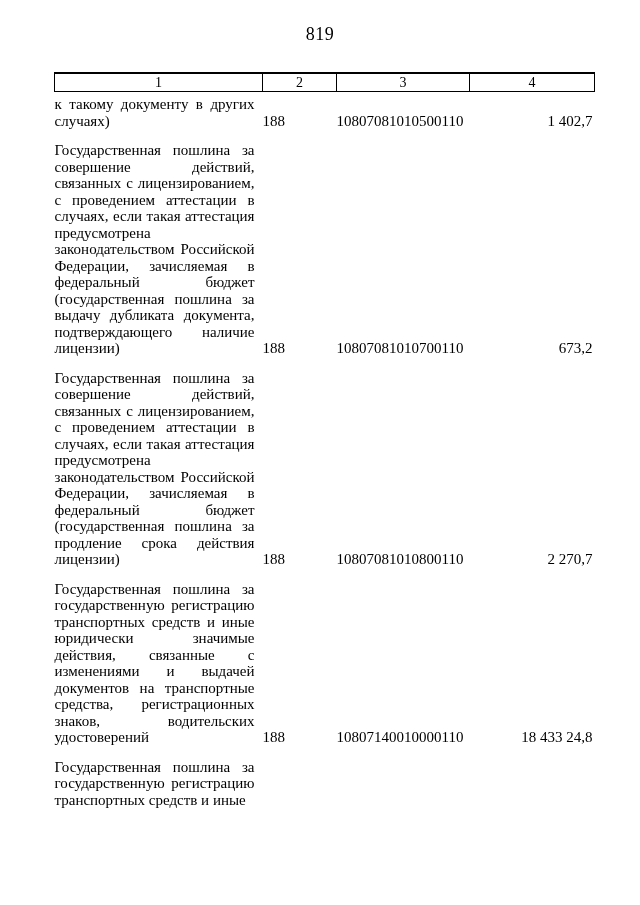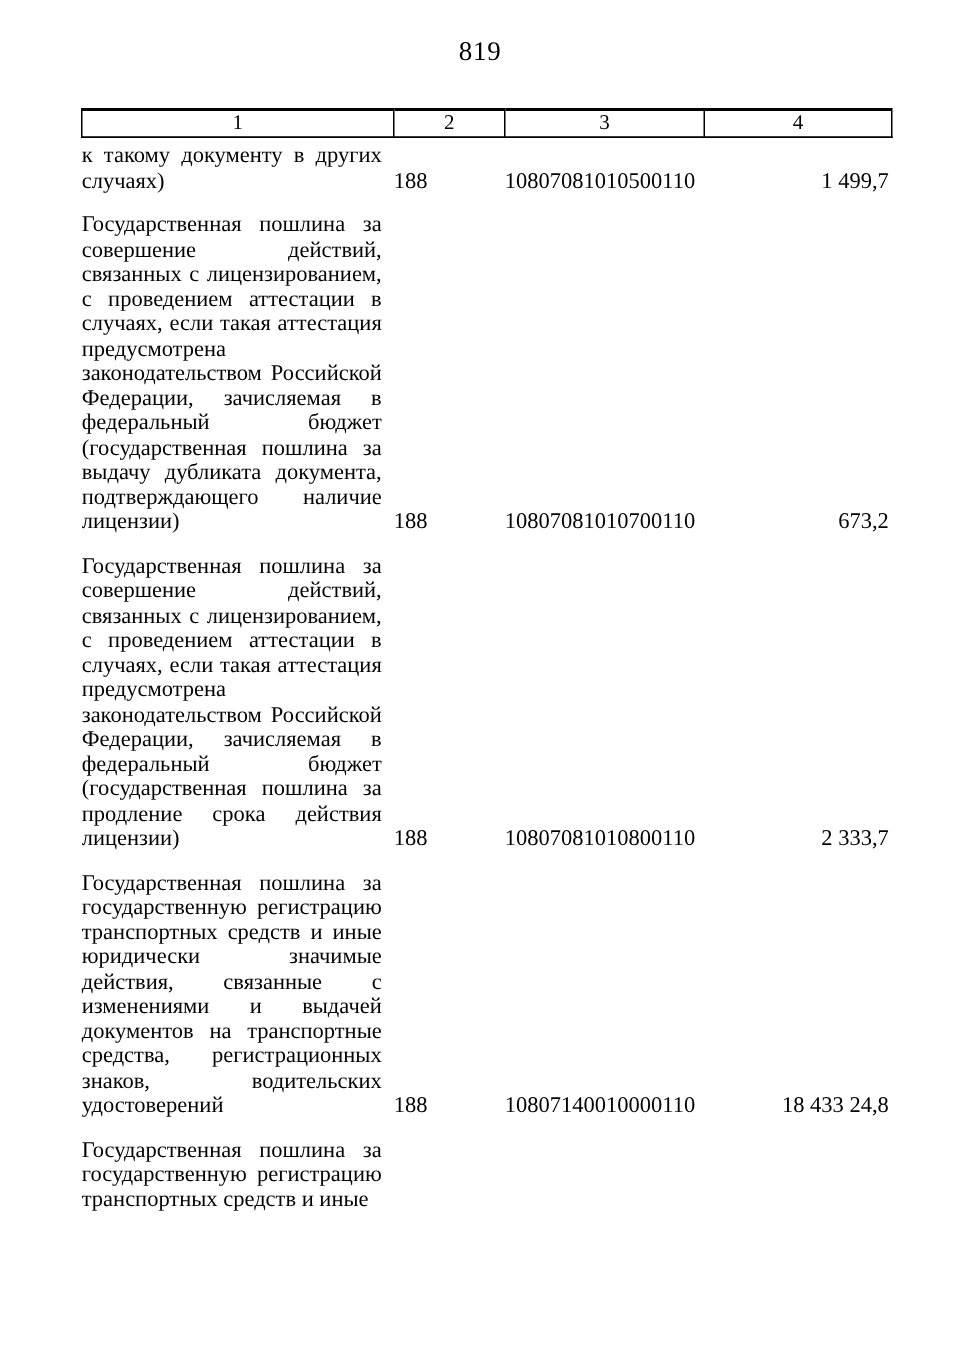--- a/index.html
+++ b/index.html
@@ -80,33 +80,33 @@
         <th>2</th>
         <th>3</th>
         <th>4</th>
       </tr>
     </thead>
     <tbody>
       <tr class="first-row">
         <td class="c1">к такому документу в других случаях)</td>
         <td class="c2">188</td>
         <td class="c3">10807081010500110</td>
-        <td class="c4">1 499,7</td>
+        <td class="c4">1 402,7</td>
       </tr>
       <tr>
         <td class="c1">Государственная пошлина за совершение действий, связанных с лицензированием, с проведением аттестации в случаях, если такая аттестация предусмотрена законодательством Российской Федерации, зачисляемая в федеральный бюджет (государственная пошлина за выдачу дубликата документа, подтверждающего наличие лицензии)</td>
         <td class="c2">188</td>
         <td class="c3">10807081010700110</td>
         <td class="c4">673,2</td>
       </tr>
       <tr>
         <td class="c1">Государственная пошлина за совершение действий, связанных с лицензированием, с проведением аттестации в случаях, если такая аттестация предусмотрена законодательством Российской Федерации, зачисляемая в федеральный бюджет (государственная пошлина за продление срока действия лицензии)</td>
         <td class="c2">188</td>
         <td class="c3">10807081010800110</td>
-        <td class="c4">2 333,7</td>
+        <td class="c4">2 270,7</td>
       </tr>
       <tr>
         <td class="c1">Государственная пошлина за государственную регистрацию транспортных средств и иные юридически значимые действия, связанные с изменениями и выдачей документов на транспортные средства, регистрационных знаков, водительских удостоверений</td>
         <td class="c2">188</td>
         <td class="c3">10807140010000110</td>
         <td class="c4">18 433 24,8</td>
       </tr>
       <tr>
         <td class="c1">Государственная пошлина за государственную регистрацию транспортных средств и иные</td>
         <td class="c2"></td>

